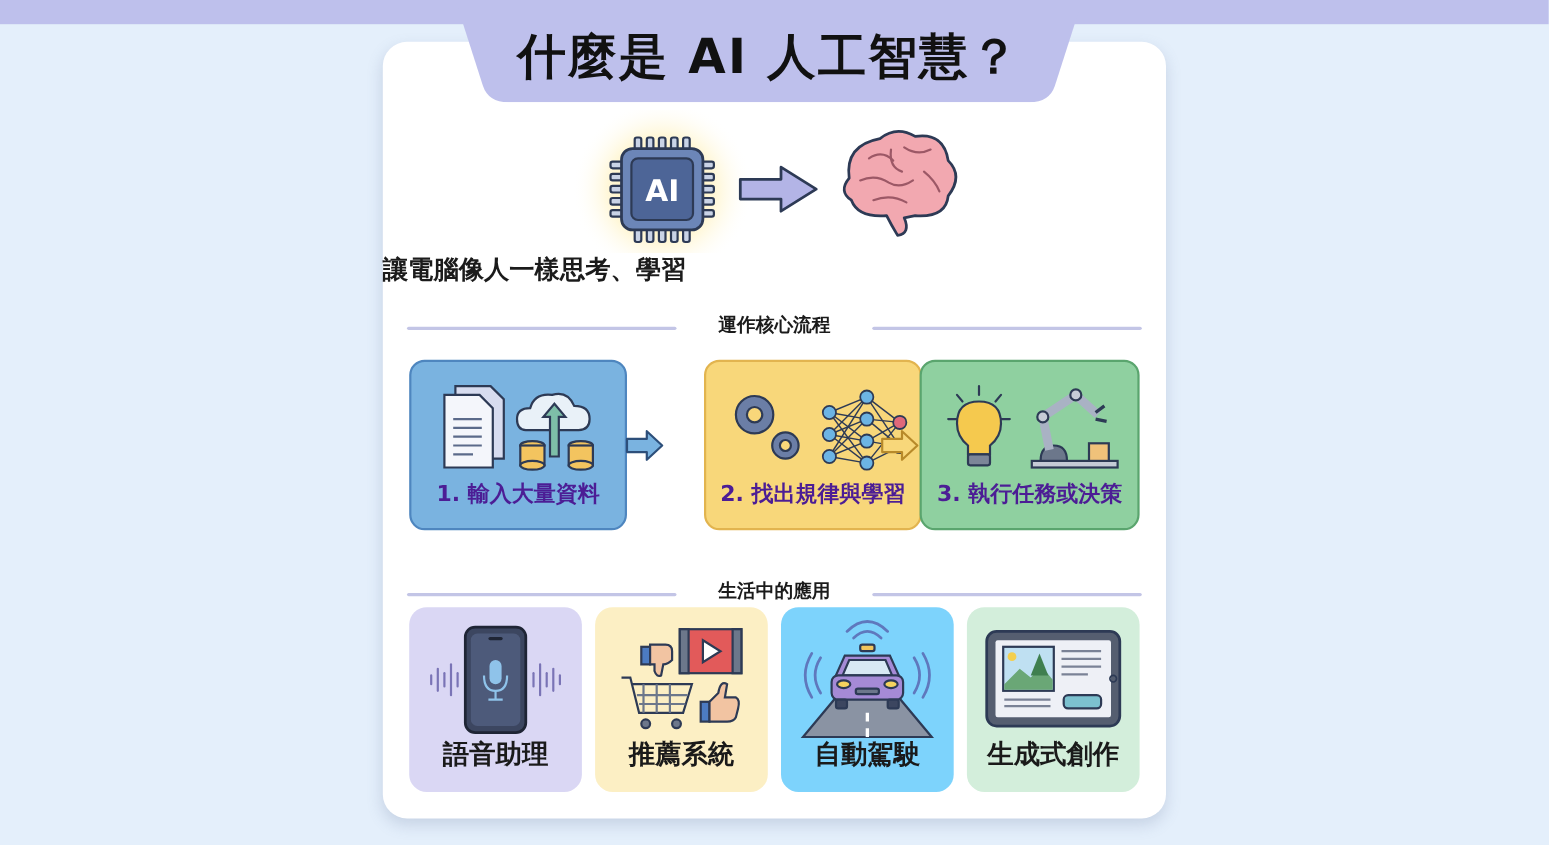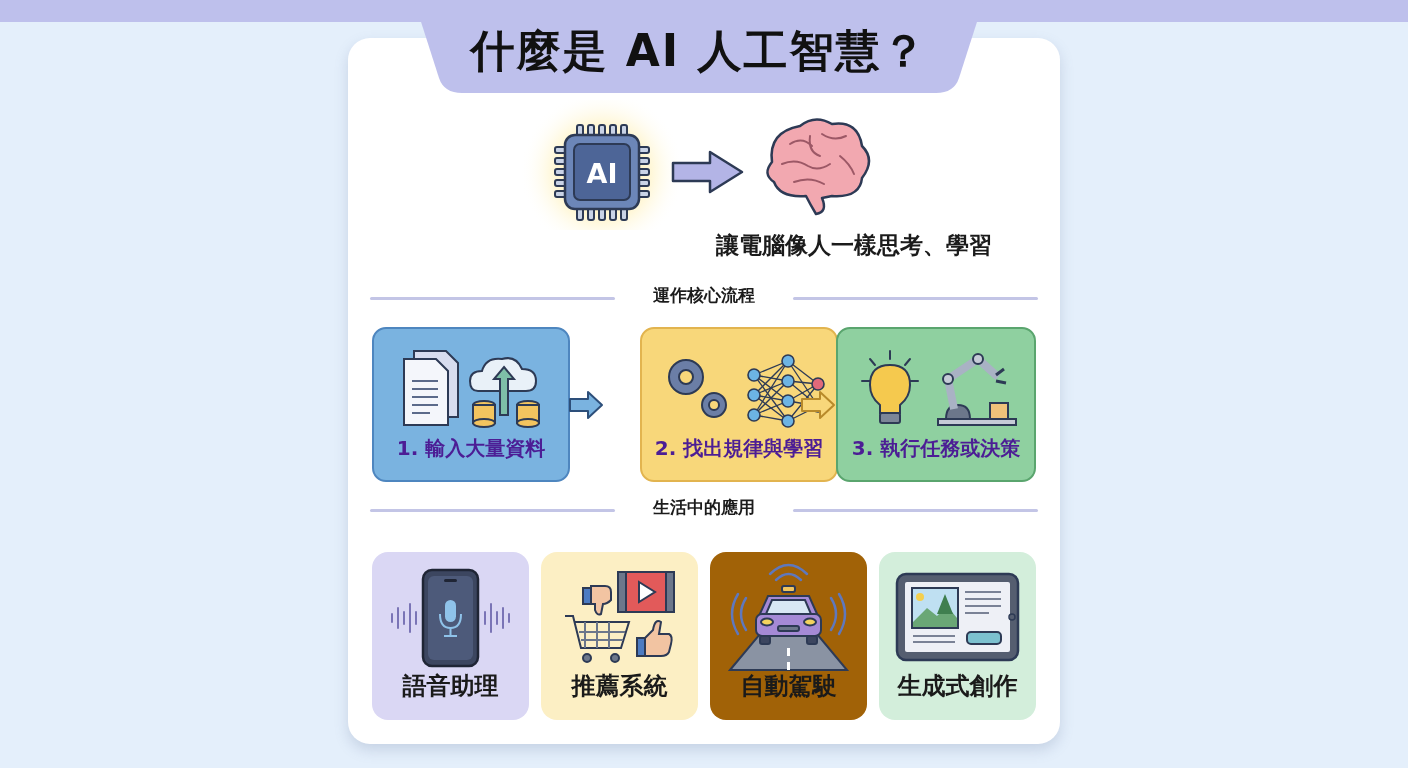--- a/index.html
+++ b/index.html
@@ -5,21 +5,21 @@
   html,body{margin:0;padding:0;}
   body{width:1408px;height:768px;overflow:hidden;position:relative;
     background:#e4effb;font-family:"DejaVu Sans","Liberation Sans",sans-serif;color:#1b1b1b;}
   .topband{position:absolute;left:0;top:0;width:1408px;height:22px;background:#bec0ec;}
   .card{position:absolute;left:348px;top:38px;width:712px;height:706px;background:#fff;
     border-radius:22px;box-shadow:0 6px 14px rgba(90,110,150,0.22);}
   .title-tab{position:absolute;left:414px;top:0;width:570px;height:79px;}
   .title-tab svg{position:absolute;left:0;top:0;}
   .title-text{position:absolute;left:0;top:22px;width:570px;text-align:center;font-size:44px;font-weight:bold;letter-spacing:2px;color:#111;}
   .hero{position:absolute;}
-  .subtitle{position:absolute;left:348px;top:230px;width:644px;text-align:right;font-size:23px;font-weight:bold;}
+  .subtitle{position:absolute;left:348px;top:230px;width:644px;text-align:left;font-size:23px;font-weight:bold;}
   .divider{position:absolute;height:40px;left:370px;width:668px;}
   .divider .line{position:absolute;top:19px;height:3px;background:#c3c5e6;border-radius:2px;}
   .divider .label{position:absolute;left:0;width:668px;top:6px;text-align:center;font-size:17px;font-weight:bold;}
   .step{position:absolute;top:327px;height:155px;border-radius:14px;box-sizing:border-box;}
   .step .lbl{position:absolute;left:0;right:0;bottom:18px;text-align:center;font-size:20px;font-weight:bold;color:#4c1d95;}
   .step svg{position:absolute;left:0;top:0;}
   .app{position:absolute;top:552px;width:157px;height:168px;border-radius:16px;}
   .app .lbl{position:absolute;left:0;right:0;bottom:18px;text-align:center;font-size:24px;font-weight:bold;color:#1a1a1a;}
   .app svg{position:absolute;left:0;top:0;}
 </style>
@@ -201,21 +201,21 @@
       <path d="M116 80 L110 50 L140 30 L160 48" fill="none" stroke="#a9b2c4" stroke-width="8" stroke-linejoin="round"></path>
       <circle cx="110" cy="50" r="5" fill="#c5cbd6"></circle>
         <circle cx="140" cy="30" r="5" fill="#c5cbd6"></circle>
       <path d="M158 46 L166 40 M158 52 L168 54" stroke-width="3"></path>
       <rect x="152" y="74" width="18" height="16" fill="#f0c27a"></rect>
     </g>
   </svg>
   <div class="lbl">3. 執行任務或決策</div>
 </div>
 
-<div class="divider" style="top:490px;">
+<div class="divider" style="top:520px;">
   <div class="line" style="left:0;width:245px;"></div>
   <div class="label">生活中的應用</div>
   <div class="line" style="left:423px;width:245px;"></div>
 </div>
 
 <div class="app" style="left:372px;background:#dad7f4;">
   <svg width="157" height="120" viewBox="0 0 157 120">
     <g stroke="#7a74b6" stroke-width="2" stroke-linecap="round">
       <line x1="20" y1="62" x2="20" y2="70"></line>
         <line x1="26" y1="56" x2="26" y2="76"></line>
@@ -260,21 +260,21 @@
         <circle cx="74" cy="106" r="4" fill="#6c778b"></circle>
     </g>
     <g stroke="#2d3a55" stroke-width="2">
       <rect x="96" y="86" width="8" height="18" fill="#4c7bc2"></rect>
       <path d="M104 86 L112 78 Q114 66 120 70 L118 82 H128 Q132 84 130 92 L128 100 Q126 104 120 104 H104 Z" fill="#f2c4a2"></path>
     </g>
   </svg>
   <div class="lbl">推薦系統</div>
 </div>
 
-<div class="app" style="left:710px;background:#a16207;">
+<div class="app" style="left:710px;background:#7dd3fc;">
   <svg width="157" height="120" viewBox="0 0 157 120">
     <g>
       <path d="M20 118 L60 70 H97 L137 118 Z" fill="#8a93a3" stroke="#2d3a55" stroke-width="2"></path>
       <g stroke="#fff" stroke-width="3">
           <line x1="78.5" y1="96" x2="78.5" y2="104"></line>
           <line x1="78.5" y1="110" x2="78.5" y2="118"></line>
         </g>
     </g>
     <g fill="none" stroke="#5f78bd" stroke-width="2.5" stroke-linecap="round">
       <path d="M66 28 Q78.5 16 91 28"></path>

